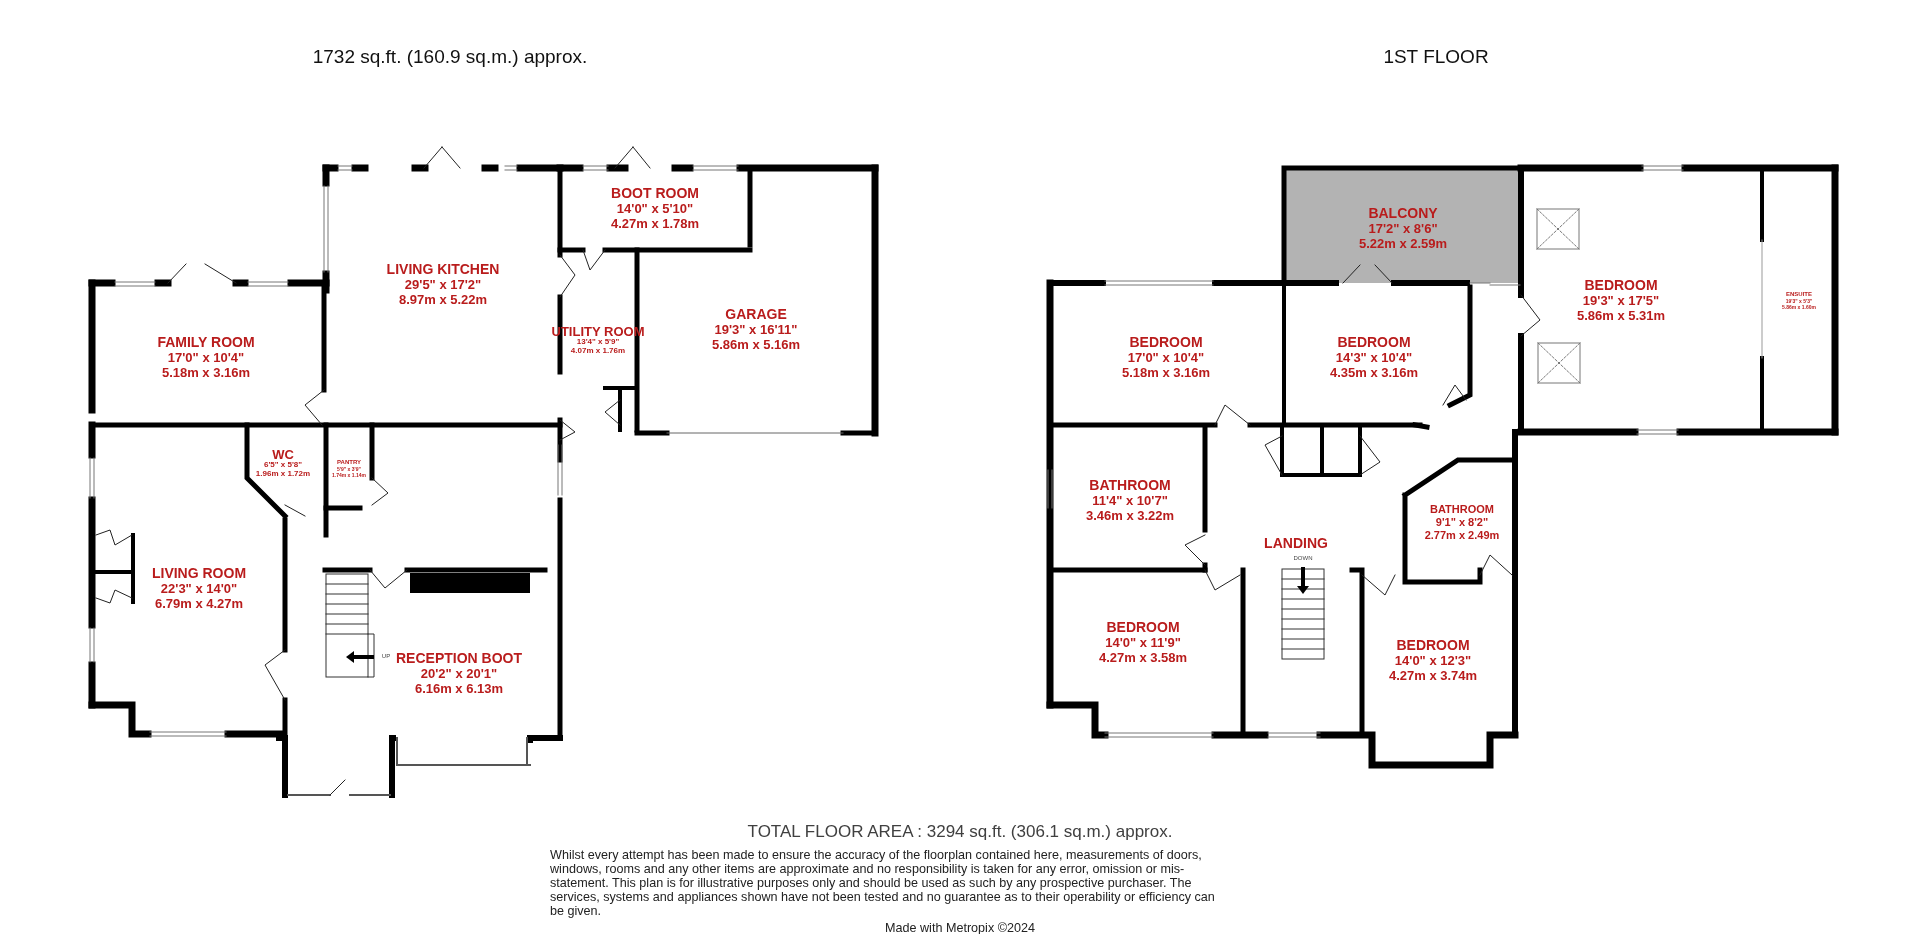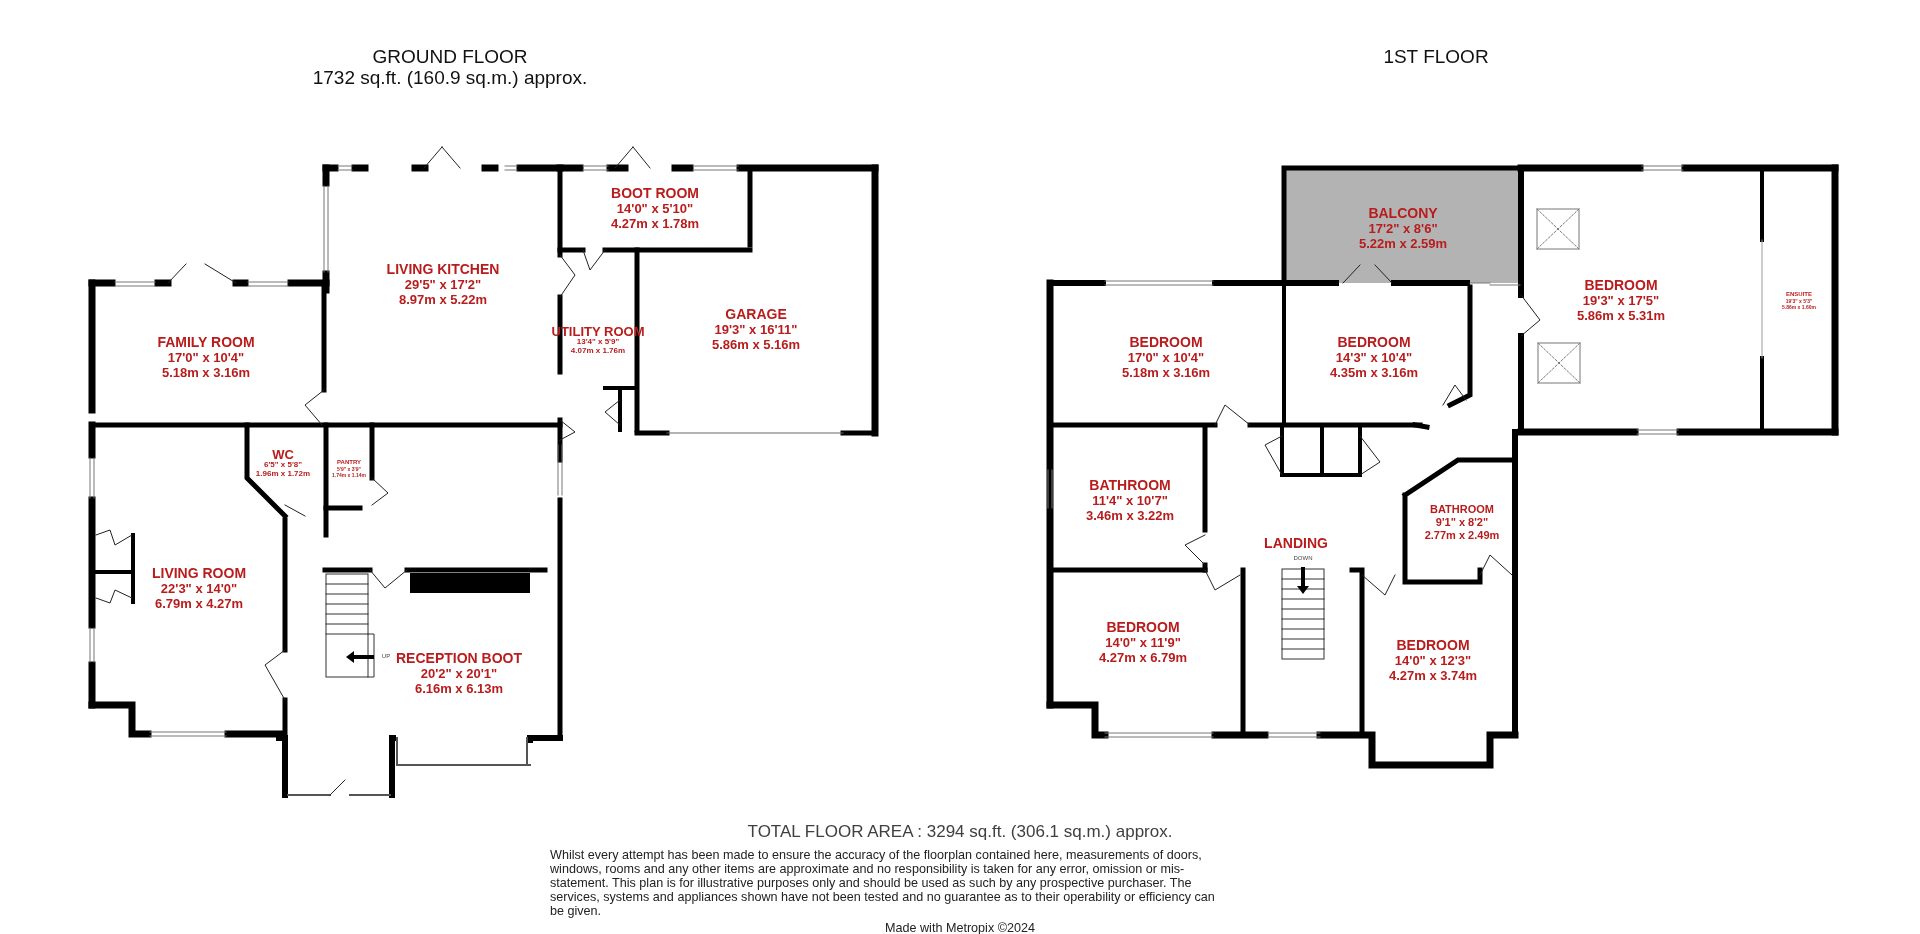--- a/index.html
+++ b/index.html
@@ -16,21 +16,20 @@
   .room.xs .d { font-size:5px; line-height:6px; }
   .tiny { position:absolute; font-size:6px; color:#444; transform:translate(-50%,-50%); }
   .total { position:absolute; left:0; width:1920px; top:822px; text-align:center; font-size:17px; color:#404040; }
   .disclaimer { position:absolute; left:550px; width:680px; top:848px; text-align:left; font-size:12.6px; line-height:14px; color:#222; }
   .credit { position:absolute; left:0; width:1920px; top:921px; text-align:center; font-size:12.6px; color:#222; }
 </style>
 </head>
 <body>
 
 <div class="floor-title" style="left:250px; width:400px; top:46px;">
-  <span class="t">GROUND FLOOR</span>
   <span class="t">1732 sq.ft. (160.9 sq.m.) approx.</span>
 </div>
 <div class="floor-title" style="left:1236px; width:400px; top:46px;">
   <span class="t">1ST FLOOR</span>
 </div>
 
 <svg class="plan" width="1920" height="934" viewBox="0 0 1920 934">
   <g fill="none" stroke="#000" stroke-linecap="square">
 
     <path d="M92 283 V410" stroke-width="7"></path>
@@ -252,21 +251,21 @@
 </div>
 <div class="tiny" style="left:1303px; top:558px;">DOWN</div>
 <div class="room sm" style="left:1462px; top:522px;">
   <span class="n" style="font-size:11px;line-height:13px;">BATHROOM</span>
   <span class="d" style="font-size:11px;line-height:13px;">9'1"  x 8'2"</span>
   <span class="d" style="font-size:11px;line-height:13px;">2.77m  x 2.49m</span>
 </div>
 <div class="room" style="left:1143px; top:642px;">
   <span class="n">BEDROOM</span>
   <span class="d">14'0"  x 11'9"</span>
-  <span class="d">4.27m  x 6.79m</span>
+  <span class="d">4.27m  x 3.58m</span>
 </div>
 <div class="room" style="left:1433px; top:660px;">
   <span class="n">BEDROOM</span>
   <span class="d">14'0"  x 12'3"</span>
   <span class="d">4.27m  x 3.74m</span>
 </div>
 
 <div class="total">TOTAL FLOOR AREA : 3294 sq.ft. (306.1 sq.m.) approx.</div>
 <div class="disclaimer">Whilst every attempt has been made to ensure the accuracy of the floorplan contained here, measurements of doors, windows, rooms and any other items are approximate and no responsibility is taken for any error, omission or mis-statement. This plan is for illustrative purposes only and should be used as such by any prospective purchaser. The services, systems and appliances shown have not been tested and no guarantee as to their operability or efficiency can be given.</div>
 <div class="credit">Made with Metropix ©2024</div>

